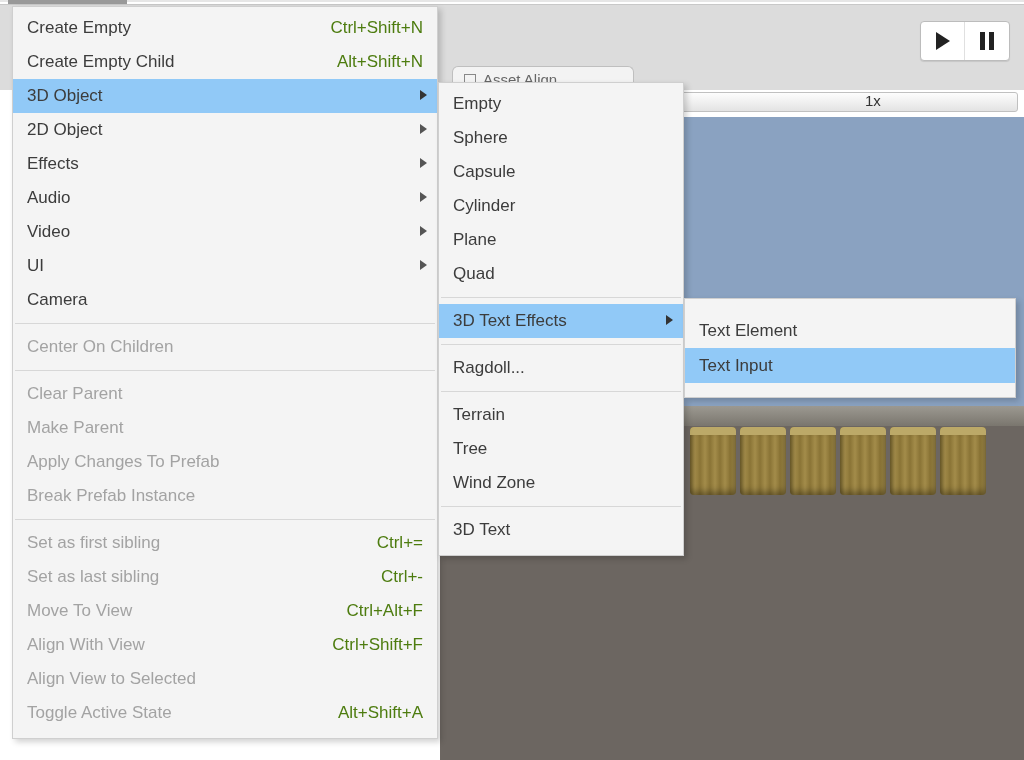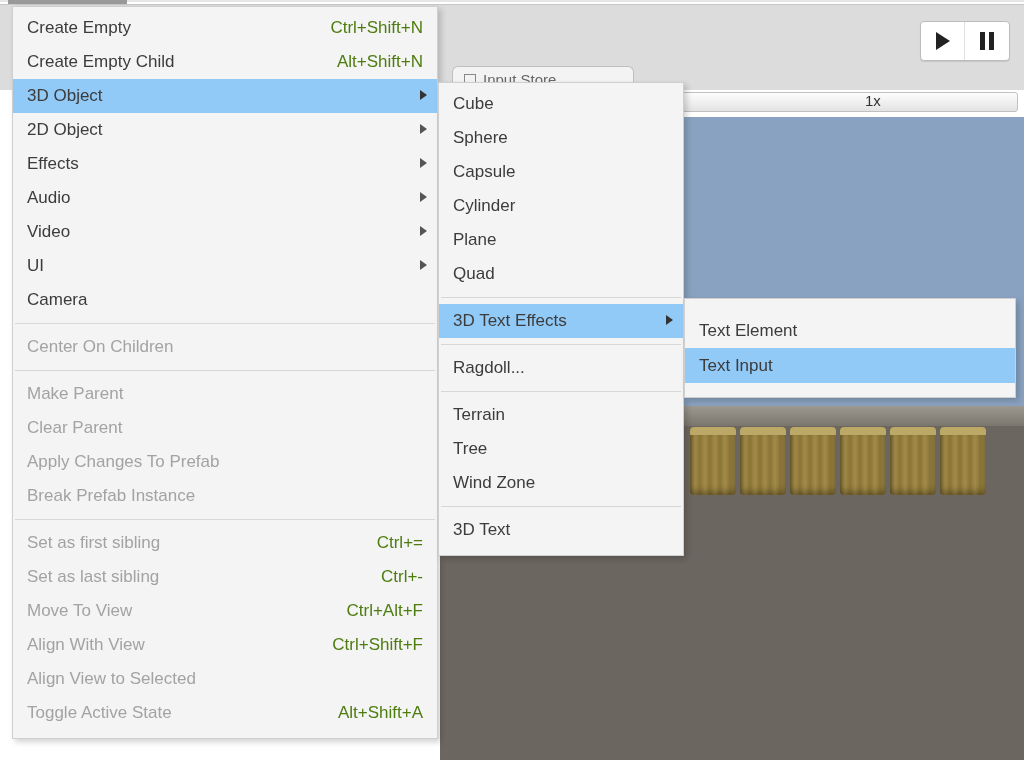--- a/index.html
+++ b/index.html
@@ -76,21 +76,21 @@
     <div class="btn">
         <div class="pausebars">
           <span></span>
           <span></span>
         </div>
       </div>
   </div>
 
   <div class="asset-tab">
     <span class="cubeicon"></span>
-    <span>Input Store</span>
+    <span>Asset Align</span>
   </div>
 
   <div class="timeline-bar"></div>
   <div class="speed-label">1x</div>
 
   <div class="scene">
     <div class="ground"></div>
     <div class="barrels">
       <div class="barrel"></div>
       <div class="barrel"></div>
@@ -136,24 +136,24 @@
       </div>
       <div class="row">
         <span class="label">Camera</span>
       </div>
       <div class="sep"></div>
       <div class="row disabled">
         <span class="label">Center On Children</span>
       </div>
       <div class="sep"></div>
       <div class="row disabled">
+        <span class="label">Clear Parent</span>
+      </div>
+      <div class="row disabled">
         <span class="label">Make Parent</span>
-      </div>
-      <div class="row disabled">
-        <span class="label">Clear Parent</span>
       </div>
       <div class="row disabled">
         <span class="label">Apply Changes To Prefab</span>
       </div>
       <div class="row disabled">
         <span class="label">Break Prefab Instance</span>
       </div>
       <div class="sep"></div>
       <div class="row disabled">
         <span class="label">Set as first sibling</span>
@@ -175,21 +175,21 @@
         <span class="label">Align View to Selected</span>
       </div>
       <div class="row disabled">
         <span class="label">Toggle Active State</span>
         <span class="shortcut">Alt+Shift+A</span>
       </div>
     </div>
 
   <div class="menu menu2" id="menu2">
       <div class="row">
-        <span class="label">Cube</span>
+        <span class="label">Empty</span>
       </div>
       <div class="row">
         <span class="label">Sphere</span>
       </div>
       <div class="row">
         <span class="label">Capsule</span>
       </div>
       <div class="row">
         <span class="label">Cylinder</span>
       </div>

